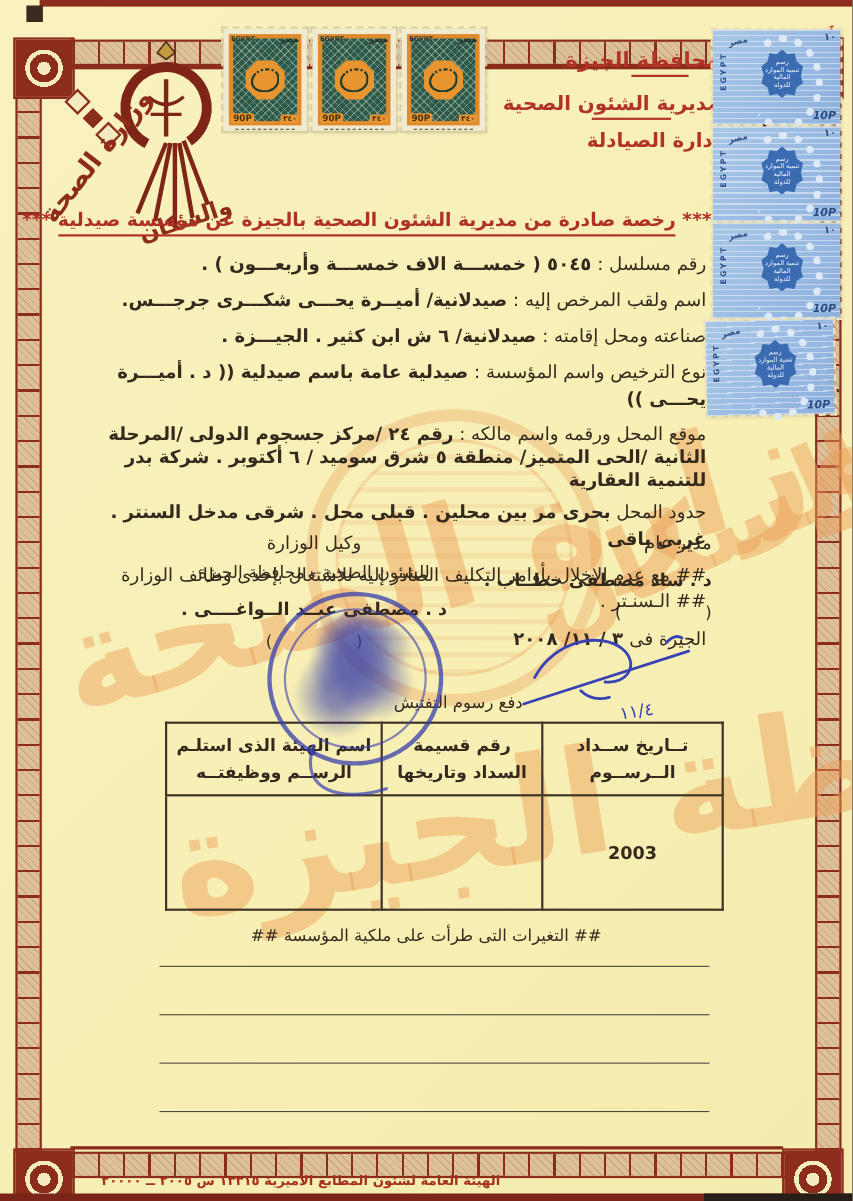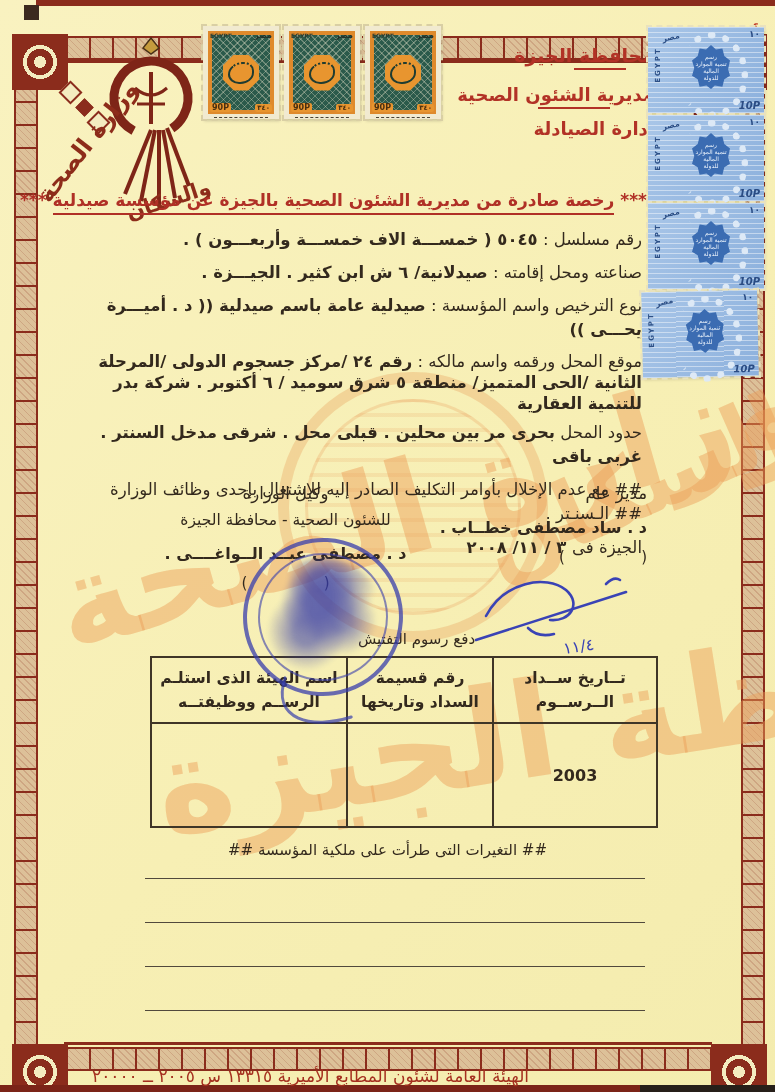--- a/index.html
+++ b/index.html
@@ -100,22 +100,22 @@
   
   .fees-table{position:absolute;left:150px;top:656px;z-index:2;border-collapse:collapse;direction:rtl;}
   .fees-table th,.fees-table td{border:2px solid #3f3527;background:transparent;}
   .fees-table th{height:60px;font-size:15.5px;font-weight:600;white-space:pre-line;line-height:1.55;
      vertical-align:middle;padding:2px 6px;}
   .fees-table td{height:100px;vertical-align:middle;text-align:center;font-weight:bold;font-size:16px;}
   
   .changes{position:absolute;left:160px;right:160px;top:841px;z-index:2;text-align:center;
      direction:rtl;font-size:15px;}
   .blank-line{position:absolute;left:145px;width:500px;border-top:1.6px solid #51493c;z-index:2;}
-  .print-footer{position:absolute;left:92px;top:1066px;z-index:4;color:#a5301f;font-weight:normal;
-     font-size:17px;direction:rtl;}
+  .print-footer{position:absolute;left:92px;top:1066px;z-index:4;color:#a5301f;font-weight:bold;
+     font-size:12px;direction:rtl;}
   .corner-tick{position:absolute;left:752px;top:20px;color:#c23a28;font-size:11px;z-index:3;transform:rotate(14deg);font-weight:bold;}
 </style>
 </head>
 <body>
 
 <div class="page">
 
   <div class="wm wm-ring">
       <div class="wm-ring-in"></div>
     </div>
@@ -270,20 +270,22 @@
 
   <div class="title-line">
     <span>***</span>
     <span class="ul">رخصة صادرة من مديرية الشئون الصحية بالجيزة عن مؤسسة صيدلية</span>
     <span>***</span>
   </div>
 
   <div class="body-text">
     <div class="bline bl1">
       <span class="lbl">رقم مسلسل :</span> <span class="val">٥٠٤٥ ( خمســـة الاف خمســـة وأربعـــون ) .</span></div>
+    <div class="bline bl2">
+      <span class="lbl">اسم ولقب المرخص إليه :</span> <span class="val">صيدلانية/ أميــرة يحـــى شكـــرى جرجـــس.</span></div>
     <div class="bline bl3">
       <span class="lbl">صناعته ومحل إقامته :</span> <span class="val">صيدلانية/ ٦ ش ابن كثير . الجيـــزة .</span></div>
     <div class="bline bl4">
       <span class="lbl">نوع الترخيص واسم المؤسسة :</span> <span class="val">صيدلية عامة باسم صيدلية (( د . أميـــرة يحـــى ))</span></div>
     <div class="bline bl5">
       <span class="lbl">موقع المحل ورقمه واسم مالكه :</span> <span class="val">رقم ٢٤ /مركز جسجوم الدولى /المرحلة الثانية /الحى المتميز/ منطقة ٥ شرق سوميد / ٦ أكتوبر . شركة بدر للتنمية العقارية</span></div>
     <div class="bline bl6">
       <span class="lbl">حدود المحل</span> <span class="val">بحرى مر بين محلين . قبلى محل . شرقى مدخل السنتر . غربى باقى</span></div>
     <div class="bline bl7">
       <span class="lbl"></span> <span>## مع عدم الإخلال بأوامر التكليف الصادر إليه للاشتغال بإحدى وظائف الوزارة ## الـسنـتر .</span></div>

